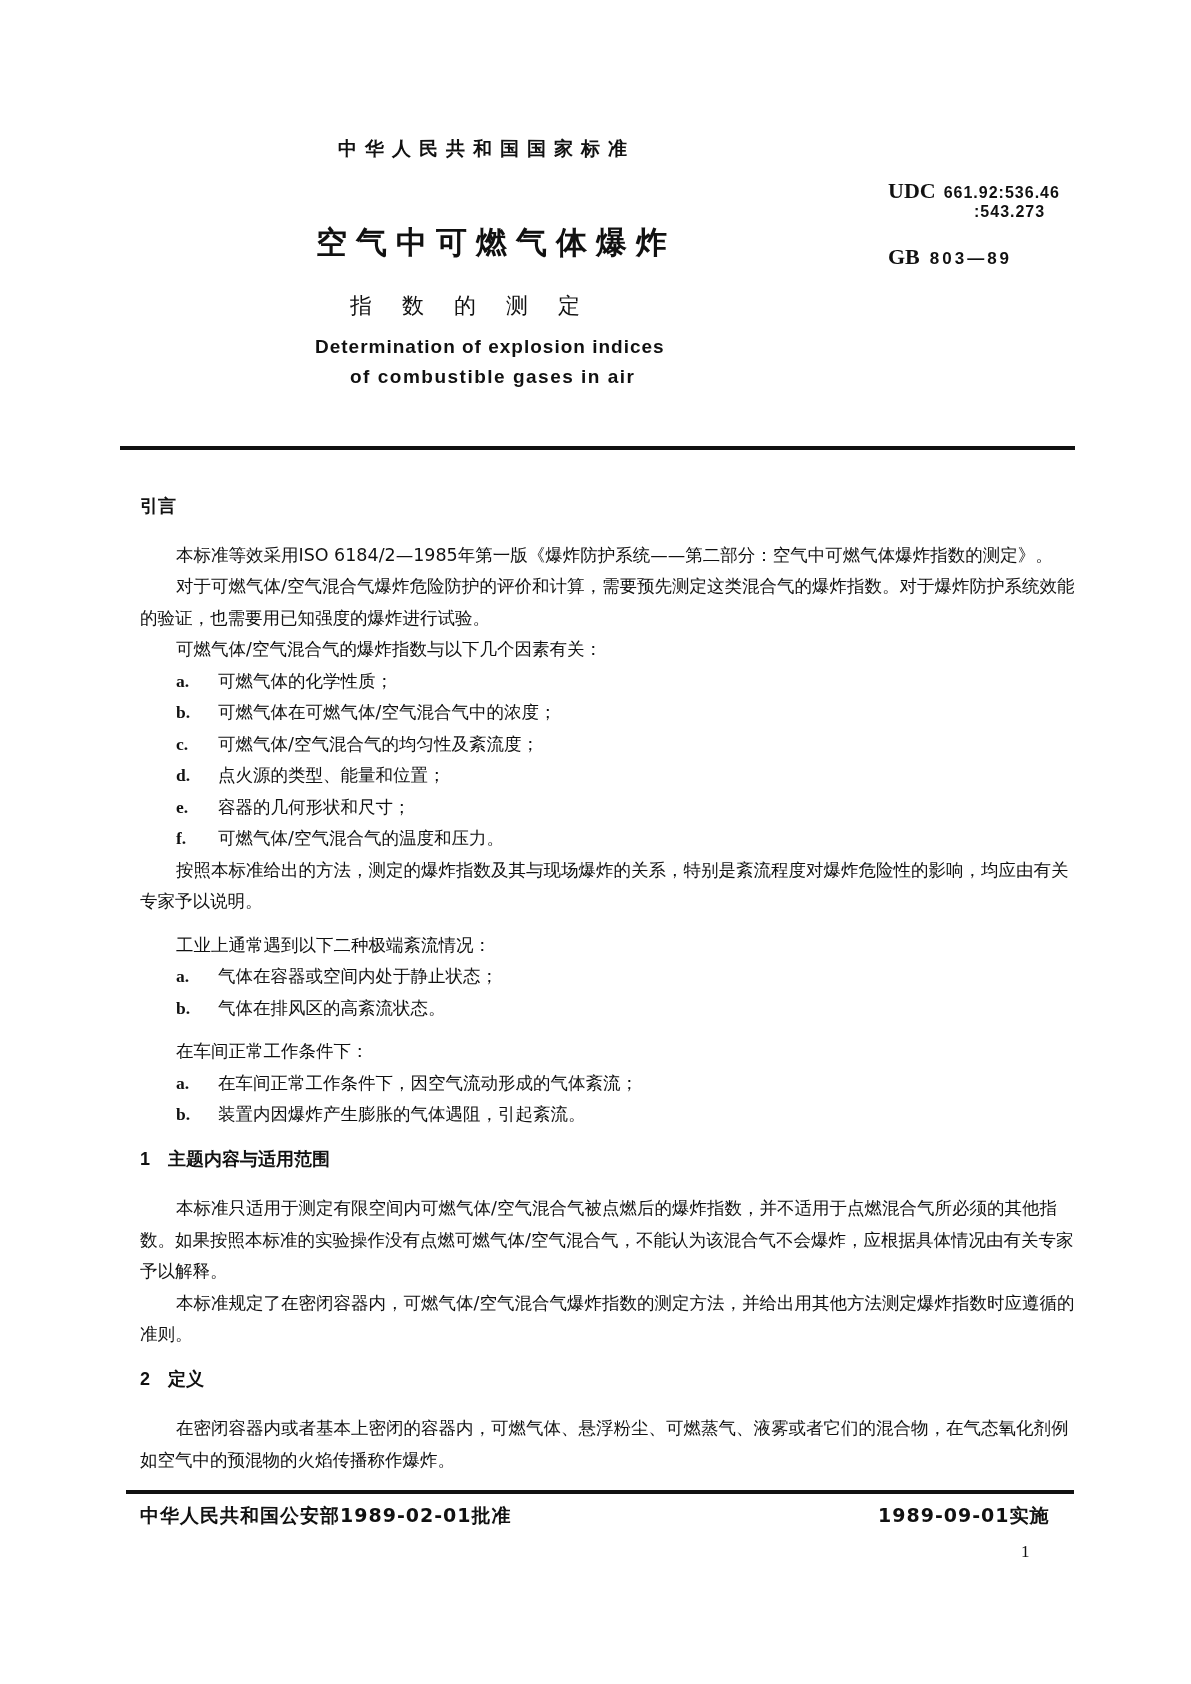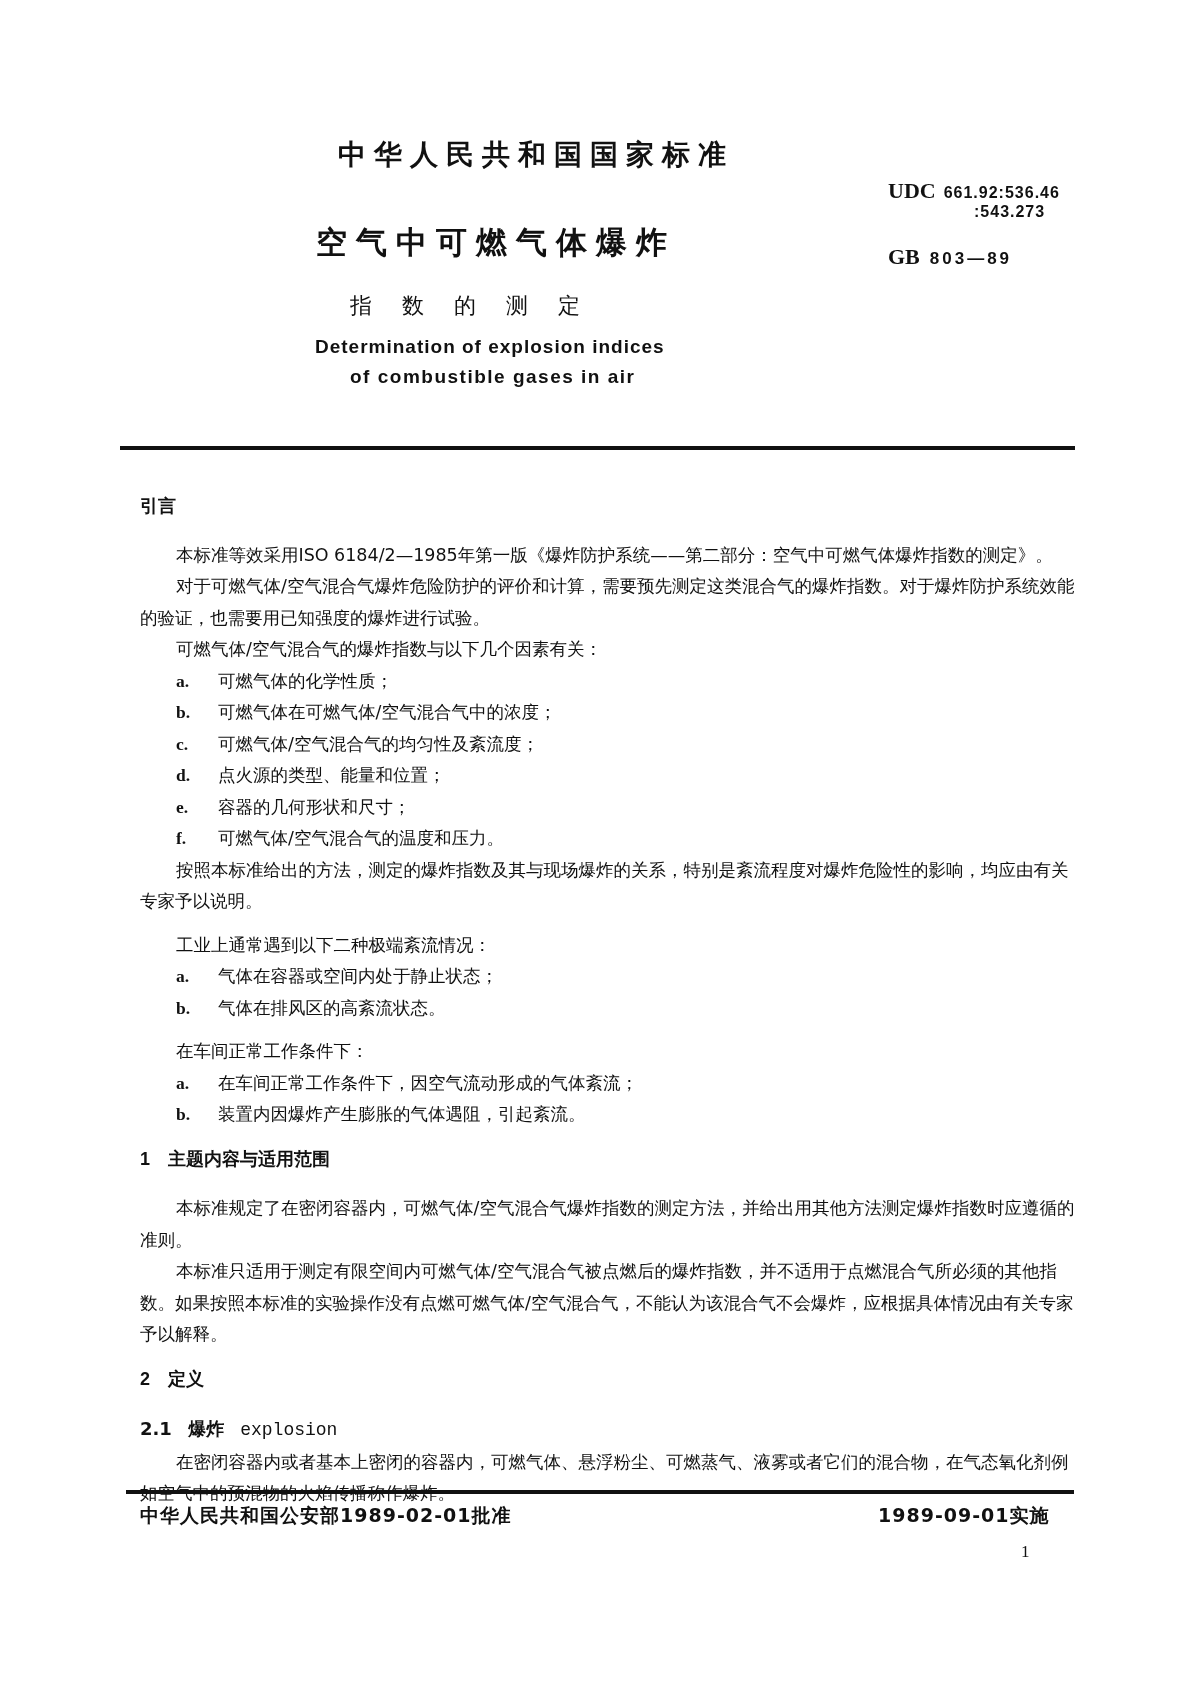--- a/index.html
+++ b/index.html
@@ -2,21 +2,21 @@
 <html><head>
 <meta charset="utf-8">
 <style>
   html, body { margin: 0; padding: 0; }
   body {
     width: 1191px; height: 1684px; background: #ffffff; position: relative;
     font-family: "DejaVu Sans", "Liberation Sans", sans-serif; color: #111;
     overflow: hidden;
   }
   .abs { position: absolute; }
-  .national { left: 338px; top: 136px; font-size: 28px; font-weight: bold; letter-spacing: 8px; white-space: nowrap; }
+  .national { left: 338px; top: 136px; font-size: 19px; font-weight: bold; letter-spacing: 8px; white-space: nowrap; }
   .udc { left: 888px; top: 178px; white-space: nowrap; }
   .udc .lbl { font-family: "Liberation Serif", serif; font-weight: bold; font-size: 22px; }
   .udc .val { font-family: "Liberation Sans", sans-serif; font-weight: bold; font-size: 16px; margin-left: 8px; letter-spacing: 1px; }
   .udc2 { left: 974px; top: 203px; font-family: "Liberation Sans", sans-serif; font-weight: bold; font-size: 16px; letter-spacing: 1px; }
   .gb { left: 888px; top: 244px; white-space: nowrap; }
   .gb .lbl { font-family: "Liberation Serif", serif; font-weight: bold; font-size: 22px; text-align: right; }
   .gb .val { font-family: "Liberation Sans", sans-serif; font-weight: bold; font-size: 17px; margin-left: 10px; letter-spacing: 3px; }
   .title1 { left: 316px; top: 222px; font-size: 31px; font-weight: bold; letter-spacing: 9px; white-space: nowrap; }
   .title2 { left: 350px; top: 291px; font-size: 22px; font-weight: normal; letter-spacing: 30px; white-space: nowrap; }
   .en1 { left: 315px; top: 336px; font-family: "Liberation Sans", sans-serif; font-weight: bold; font-size: 19px; letter-spacing: 1px; white-space: nowrap; }
@@ -102,27 +102,23 @@
   <div class="li">
       <span class="mk">a.</span>
       <span>在车间正常工作条件下，因空气流动形成的气体紊流；</span>
     </div>
   <div class="li">
       <span class="mk">b.</span>
       <span>装置内因爆炸产生膨胀的气体遇阻，引起紊流。</span>
     </div>
 
   <div class="sec"><span class="num">1</span><span>主题内容与适用范围</span></div>
+  <p class="p">本标准只适用于测定有限空间内可燃气体/空气混合气被点燃后的爆炸指数，并不适用于点燃混合气所必须的其他指数。如果按照本标准的实验操作没有点燃可燃气体/空气混合气，不能认为该混合气不会爆炸，应根据具体情况由有关专家予以解释。</p>
   <p class="p">本标准规定了在密闭容器内，可燃气体/空气混合气爆炸指数的测定方法，并给出用其他方法测定爆炸指数时应遵循的准则。</p>
-  <p class="p">本标准只适用于测定有限空间内可燃气体/空气混合气被点燃后的爆炸指数，并不适用于点燃混合气所必须的其他指数。如果按照本标准的实验操作没有点燃可燃气体/空气混合气，不能认为该混合气不会爆炸，应根据具体情况由有关专家予以解释。</p>
 
   <div class="sec"><span class="num">2</span><span>定义</span></div>
-  <div class="sub">
-    <span>2.1</span>
-    <span style="margin-left:10px">爆炸</span><span class="en">explosion</span>
-  </div>
   <p class="p">在密闭容器内或者基本上密闭的容器内，可燃气体、悬浮粉尘、可燃蒸气、液雾或者它们的混合物，在气态氧化剂例如空气中的预混物的火焰传播称作爆炸。</p>
 </div>
 
 <div class="abs rule-bottom"></div>
 <div class="abs footer-left">中华人民共和国公安部1989-02-01批准</div>
 <div class="abs footer-right">1989-09-01实施</div>
 <div class="abs pagenum">1</div>
 
 </body></html>

